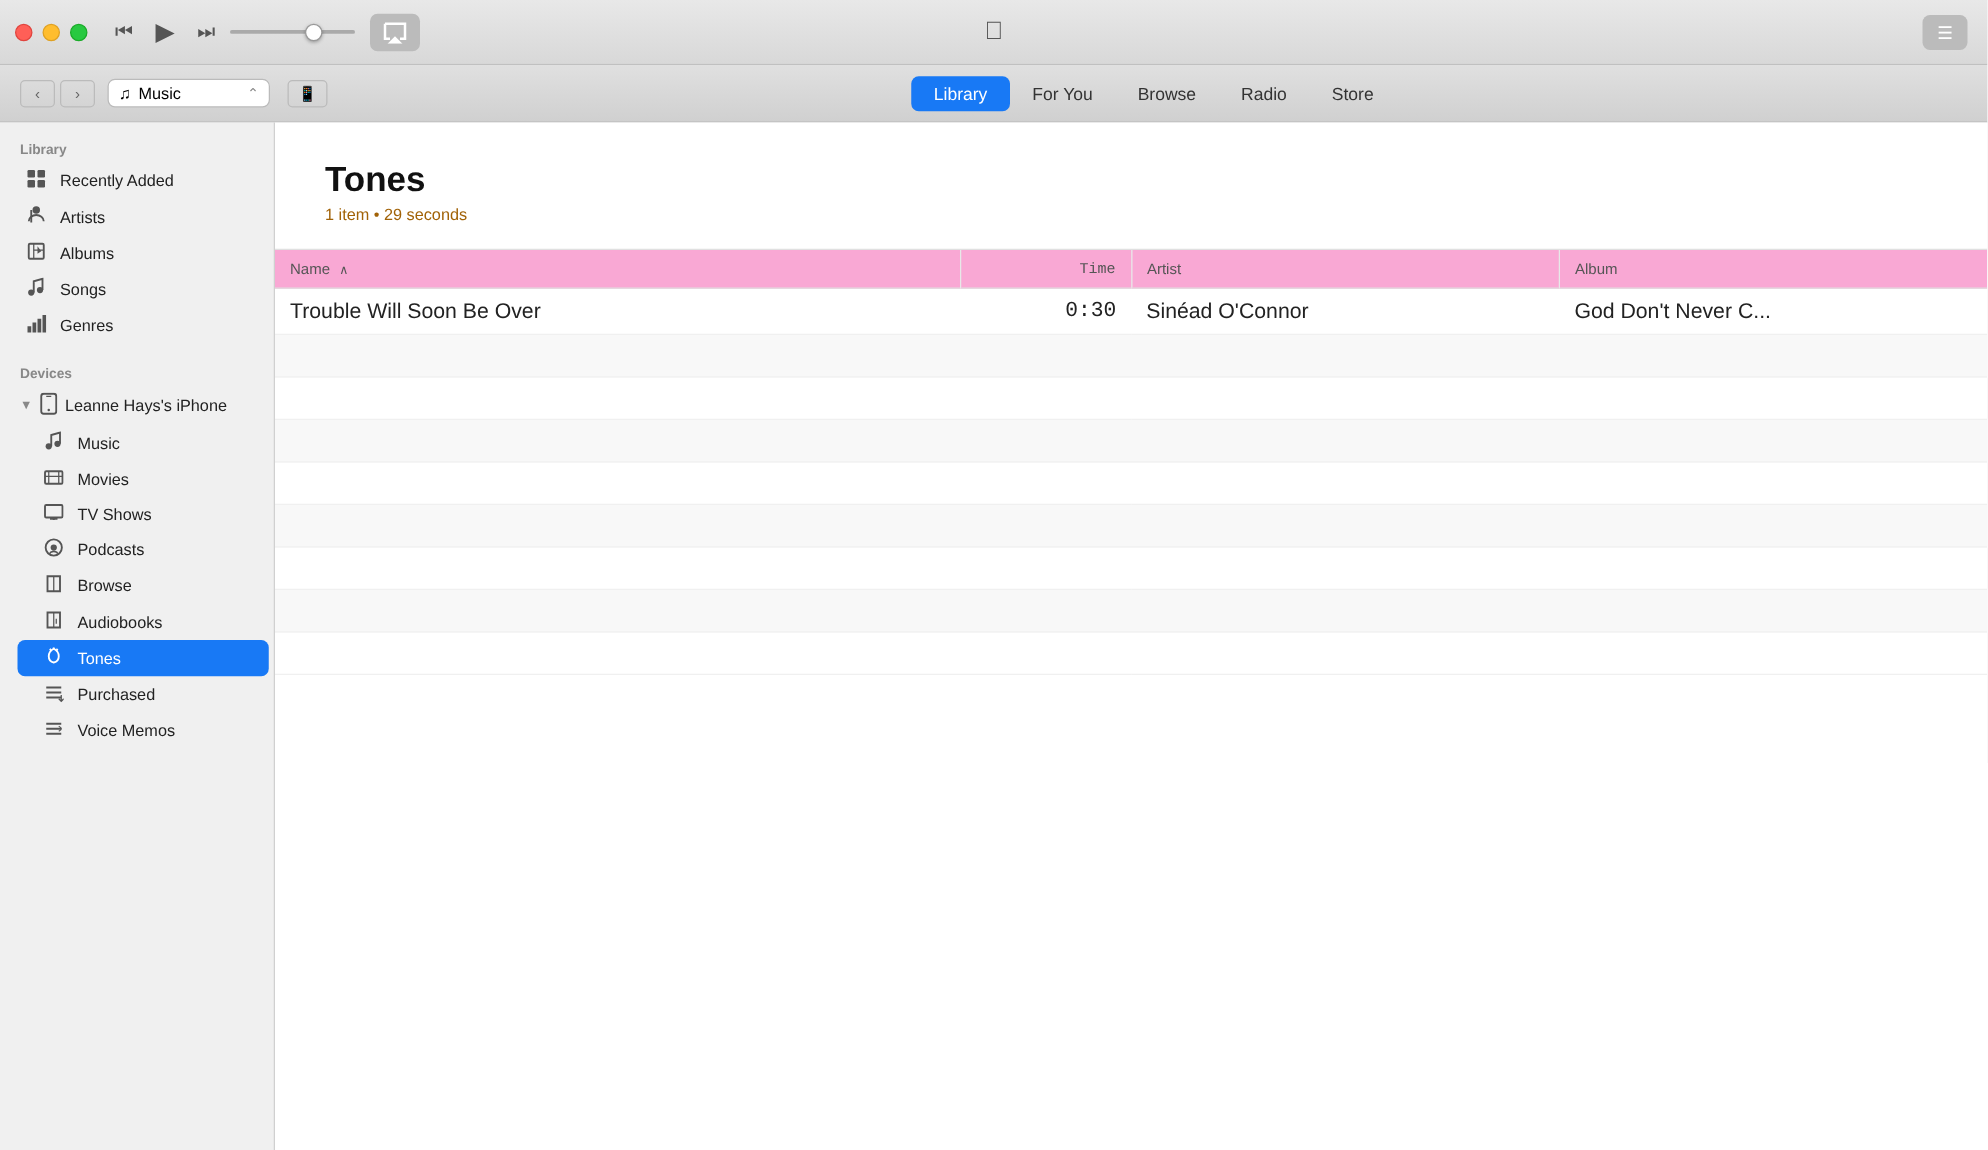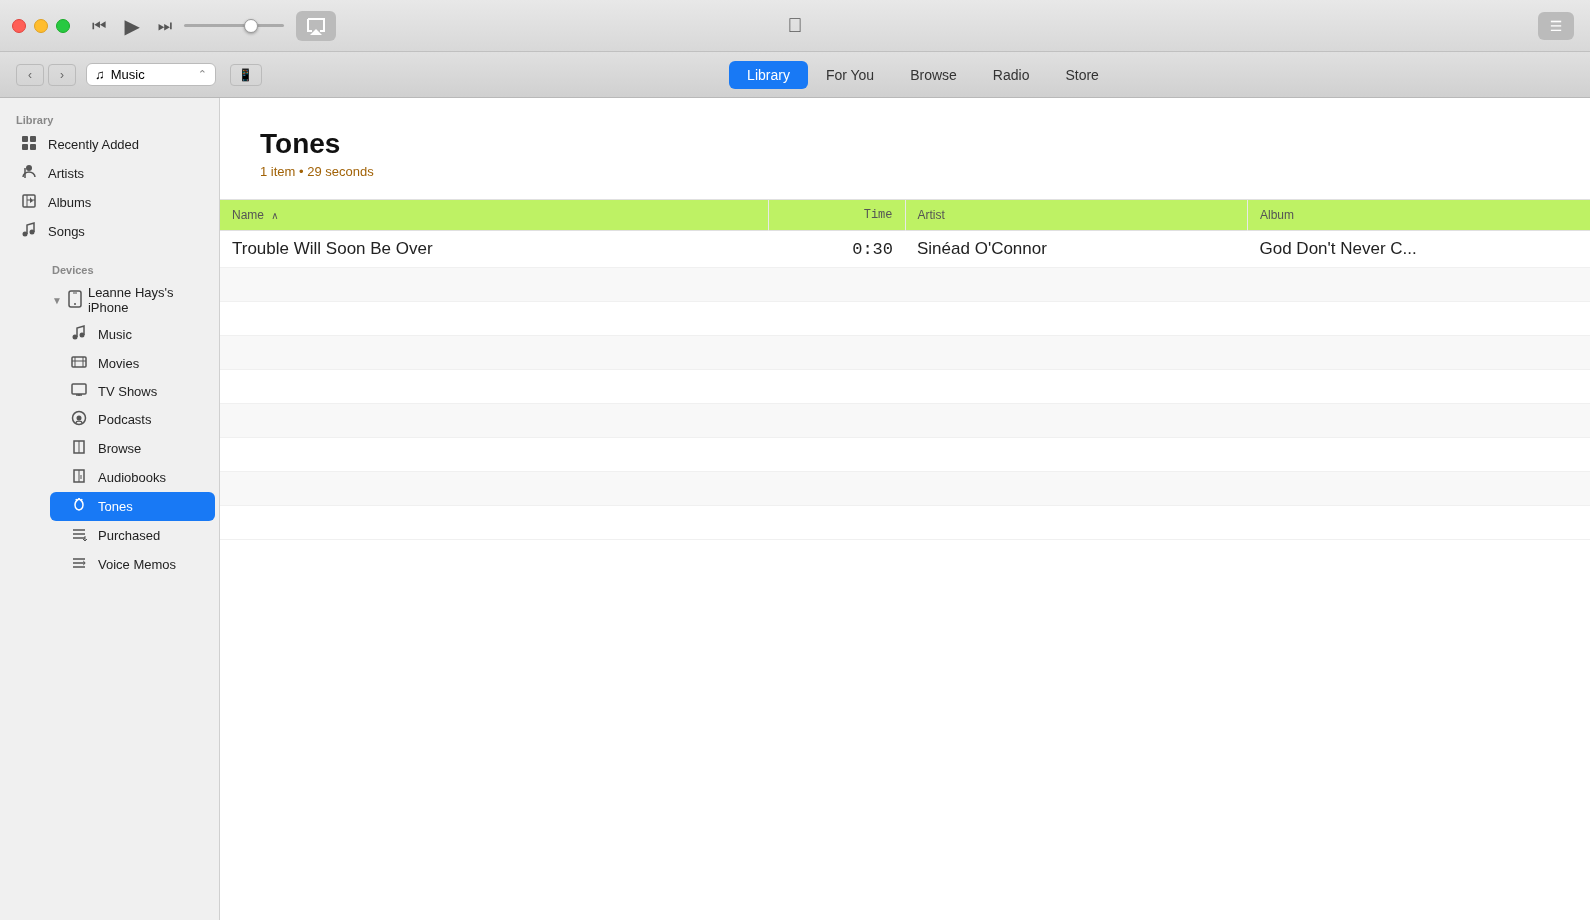--- a/index.html
+++ b/index.html
@@ -216,21 +216,20 @@
       text-align: center;
       font-size: 14px;
       color: #555;
       flex-shrink: 0;
     }
     .sidebar-item-label {
       font-size: 13px;
     }
     .devices-section {
       margin-top: 10px;
-      margin-left: 36px;
     }
     .device-item {
       display: flex;
       align-items: center;
       padding: 5px 10px 5px 16px;
       cursor: pointer;
       gap: 6px;
       font-size: 13px;
       color: #222;
     }
@@ -275,21 +274,21 @@
     .table-container {
       flex: 1;
       overflow-y: auto;
       border-top: 1px solid #e0e0e0;
     }
     table {
       width: 100%;
       border-collapse: collapse;
     }
     thead tr {
-      background: #bef264;
+      background: #f9a8d4;
       border-bottom: 1px solid #e0e0e0;
     }
     th {
       padding: 8px 12px;
       text-align: left;
       font-size: 12px;
       font-weight: 500;
       color: #555;
       border-right: 1px solid #e8e8e8;
       user-select: none;
@@ -409,20 +408,31 @@
       <span class="sidebar-icon">
         <svg width="16" height="16" viewBox="0 0 16 16" fill="#555">
           <path d="M6 12 L6 3 L13 1 L13 10" stroke="#555" stroke-width="1.5" fill="none"></path>
           <circle cx="4" cy="12" r="2.5" fill="#555"></circle>
           <circle cx="11" cy="10" r="2.5" fill="#555"></circle>
         </svg>
       </span>
       <span class="sidebar-item-label">Songs</span>
     </div>
 
+    <div class="sidebar-item">
+      <span class="sidebar-icon">
+        <svg width="16" height="16" viewBox="0 0 16 16" fill="#555">
+          <rect x="1" y="10" width="3" height="5" fill="#555"></rect>
+          <rect x="5" y="7" width="3" height="8" fill="#555"></rect>
+          <rect x="9" y="4" width="3" height="11" fill="#555"></rect>
+          <rect x="13" y="1" width="3" height="14" fill="#555"></rect>
+        </svg>
+      </span>
+      <span class="sidebar-item-label">Genres</span>
+    </div>
 
 
     <div class="devices-section">
       <div class="sidebar-section-label">Devices</div>
       <div class="device-item">
         <span style="font-size:10px; color:#888;">▼</span>
         <span>
           <svg width="14" height="18" viewBox="0 0 14 18" fill="none">
             <rect x="1" y="1" width="12" height="16" rx="2" stroke="#555" stroke-width="1.5"></rect>
             <circle cx="7" cy="14" r="1" fill="#555"></circle>

